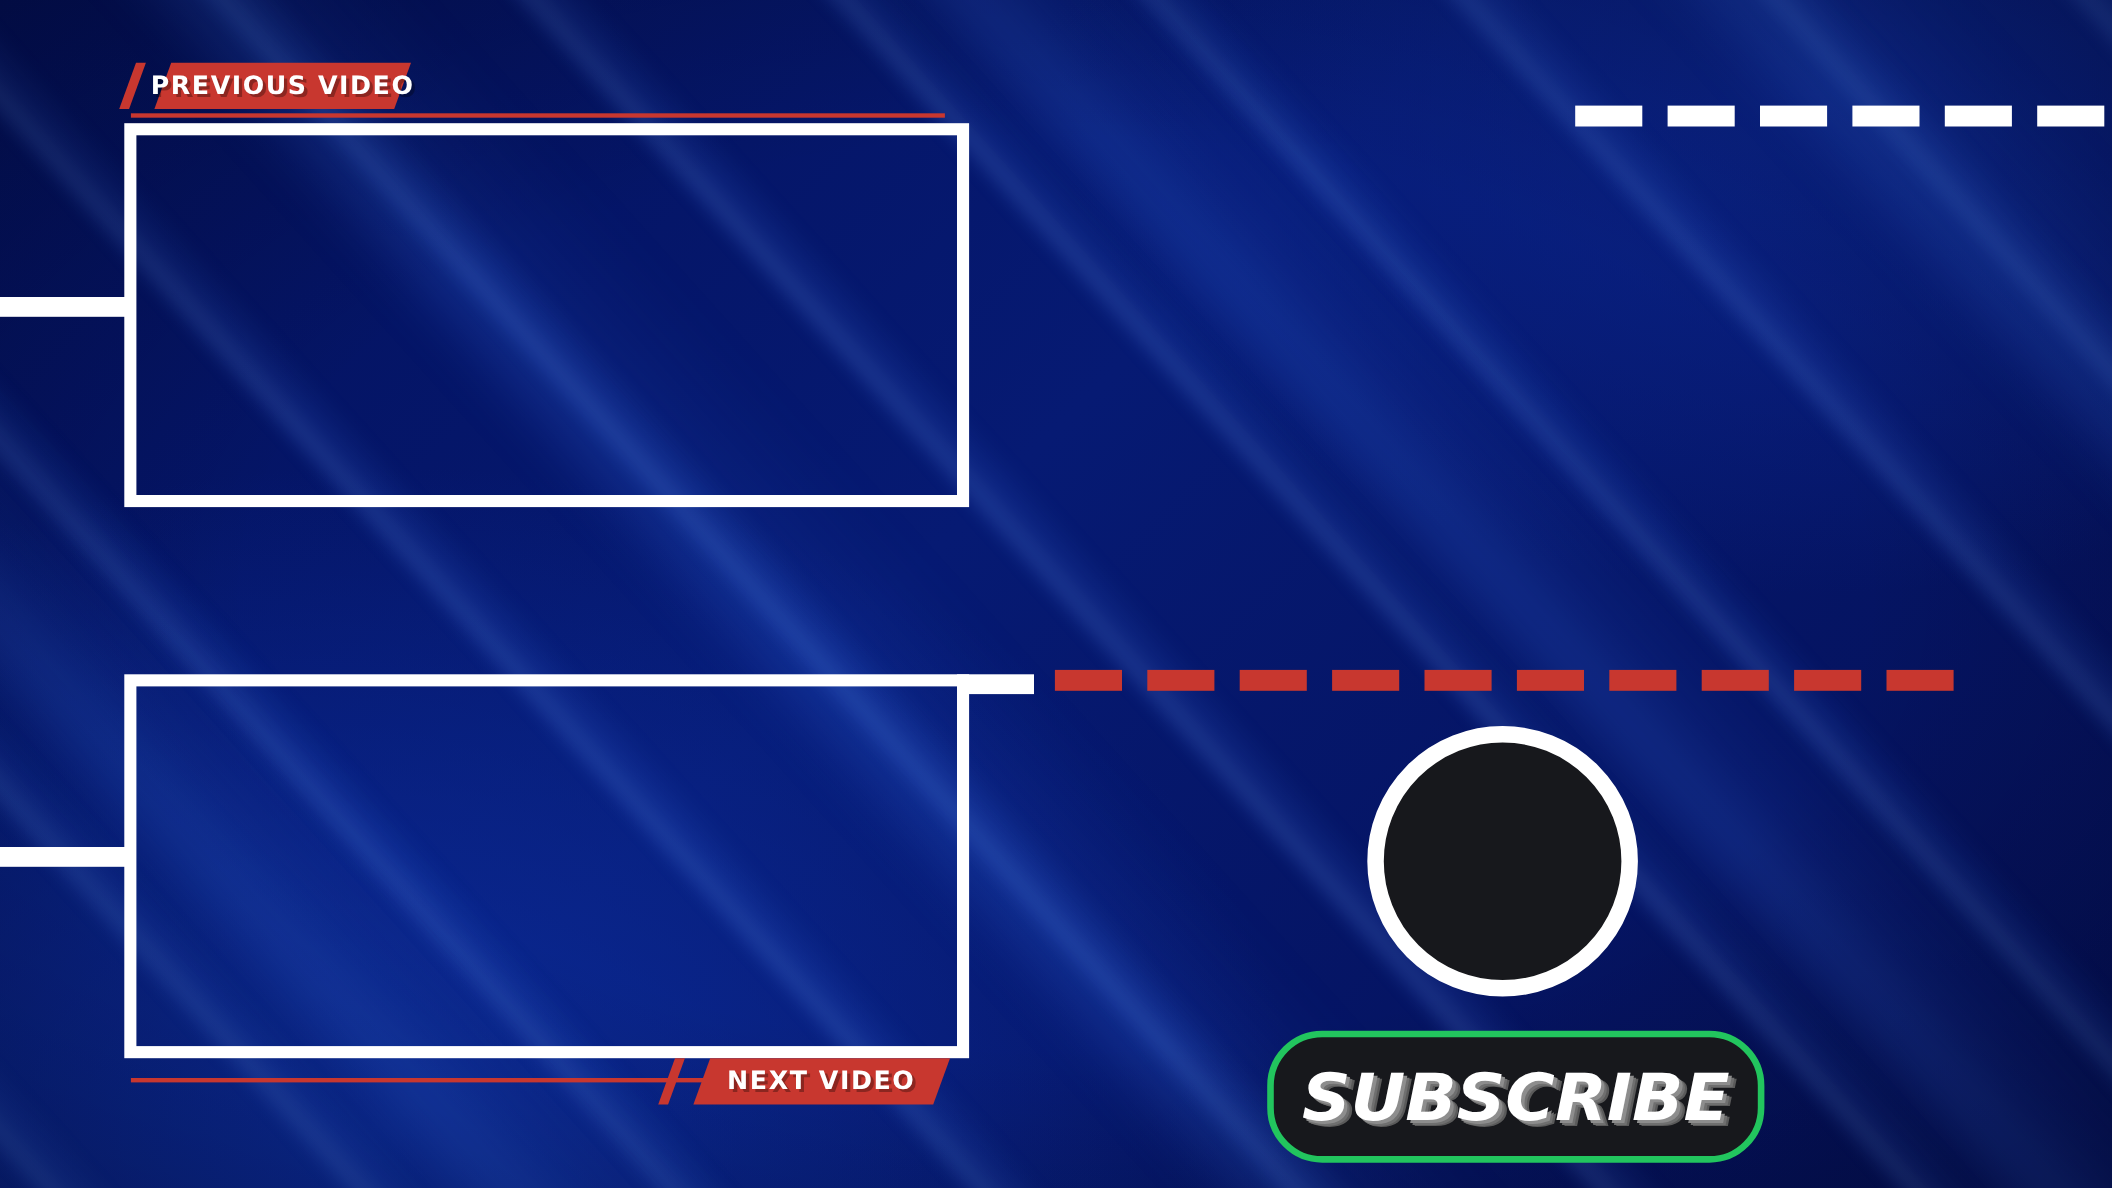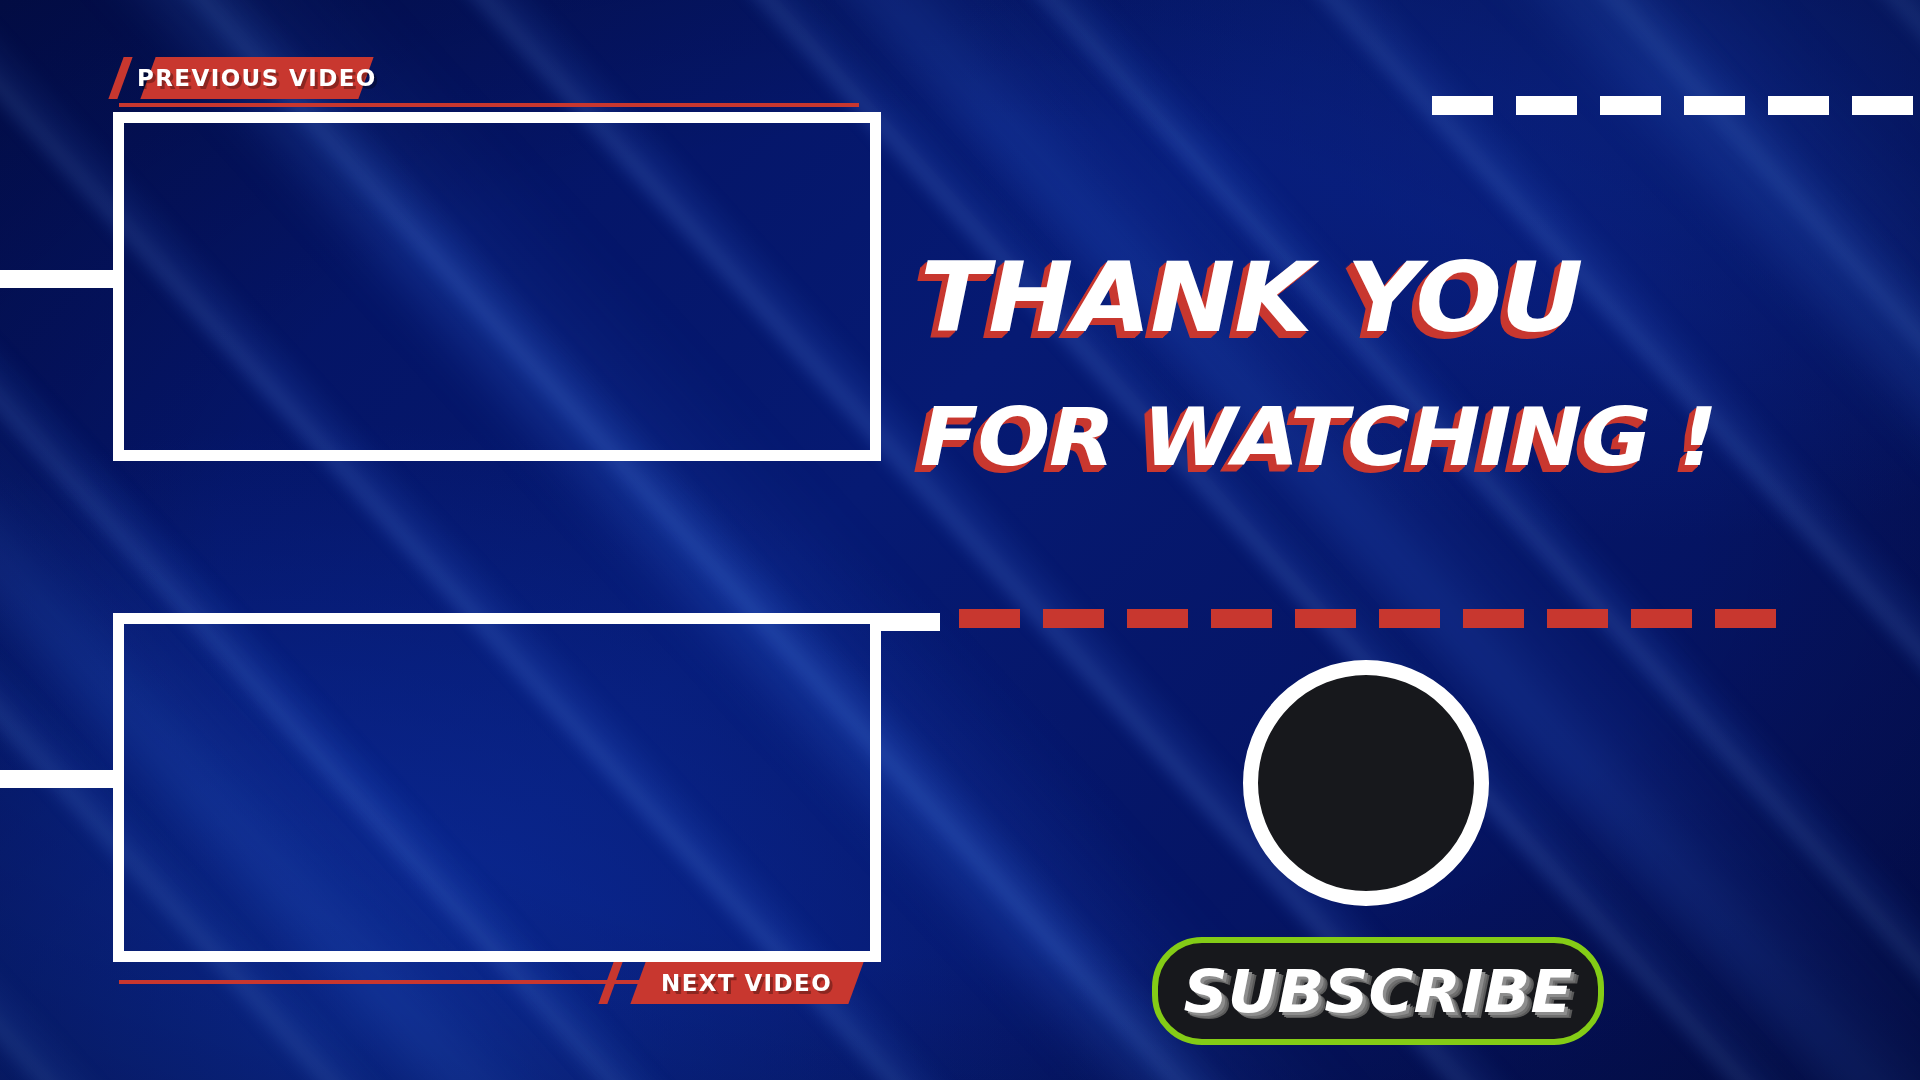--- a/index.html
+++ b/index.html
@@ -198,24 +198,24 @@
     border: 15px solid #ffffff;
     box-sizing: border-box;
   }
 
   
   #subscribe {
     position: absolute;
     left: 1152px;
     top: 937px;
     width: 452px;
-    height: 108px;
+    height: 120px;
     border-radius: 50px;
     background: #17181c;
-    border: 6px solid #84cc16;
+    border: 6px solid #22c55e;
     box-sizing: border-box;
     display: flex;
     align-items: center;
     justify-content: center;
     cursor: pointer;
   }
   #subscribe-label {
     color: #ffffff;
     font-family: "DejaVu Sans", sans-serif;
     font-weight: 700;
@@ -270,23 +270,19 @@
       <span class="dash"></span>
       <span class="dash"></span>
       <span class="dash"></span>
       <span class="dash"></span>
       <span class="dash"></span>
       <span class="dash"></span>
       <span class="dash"></span>
       <span class="dash"></span>
     </div>
 
-  <div id="headline">
-    <div class="hl-line" id="hl-1">THANK YOU</div>
-    <div class="hl-line" id="hl-2">FOR WATCHING !</div>
-  </div>
 
   <div id="avatar"></div>
   <div id="subscribe">
     <span id="subscribe-label">SUBSCRIBE</span>
   </div>
 
 </div>
 
 </body></html>

